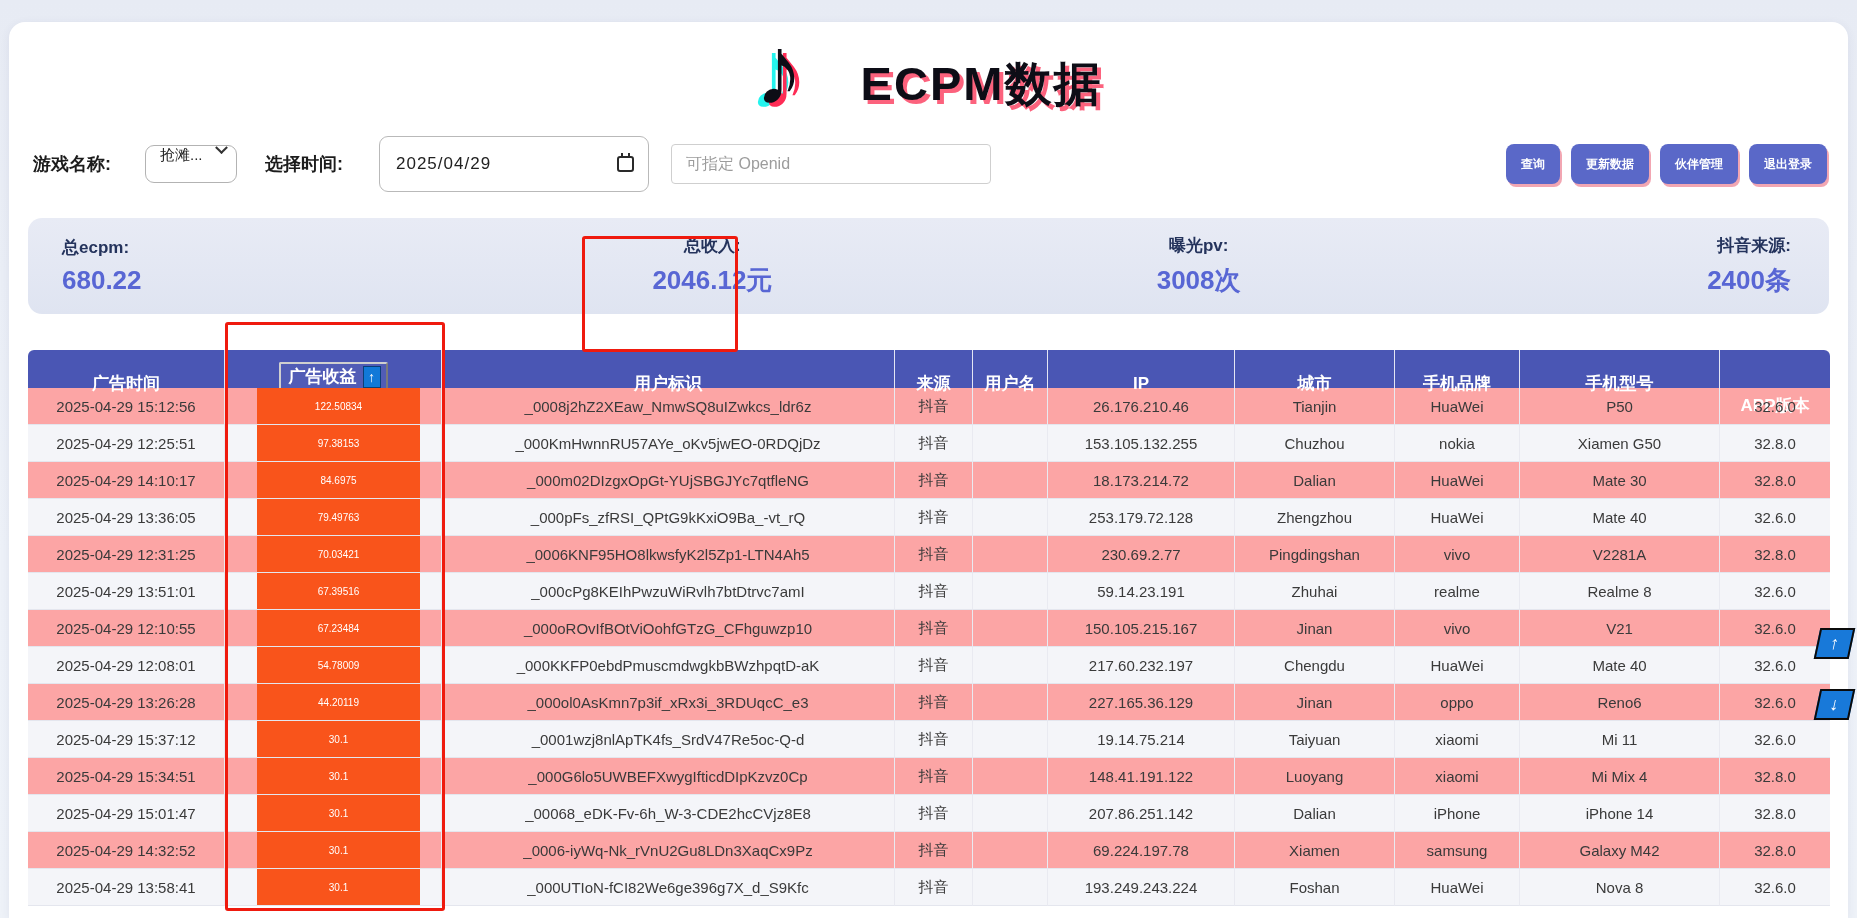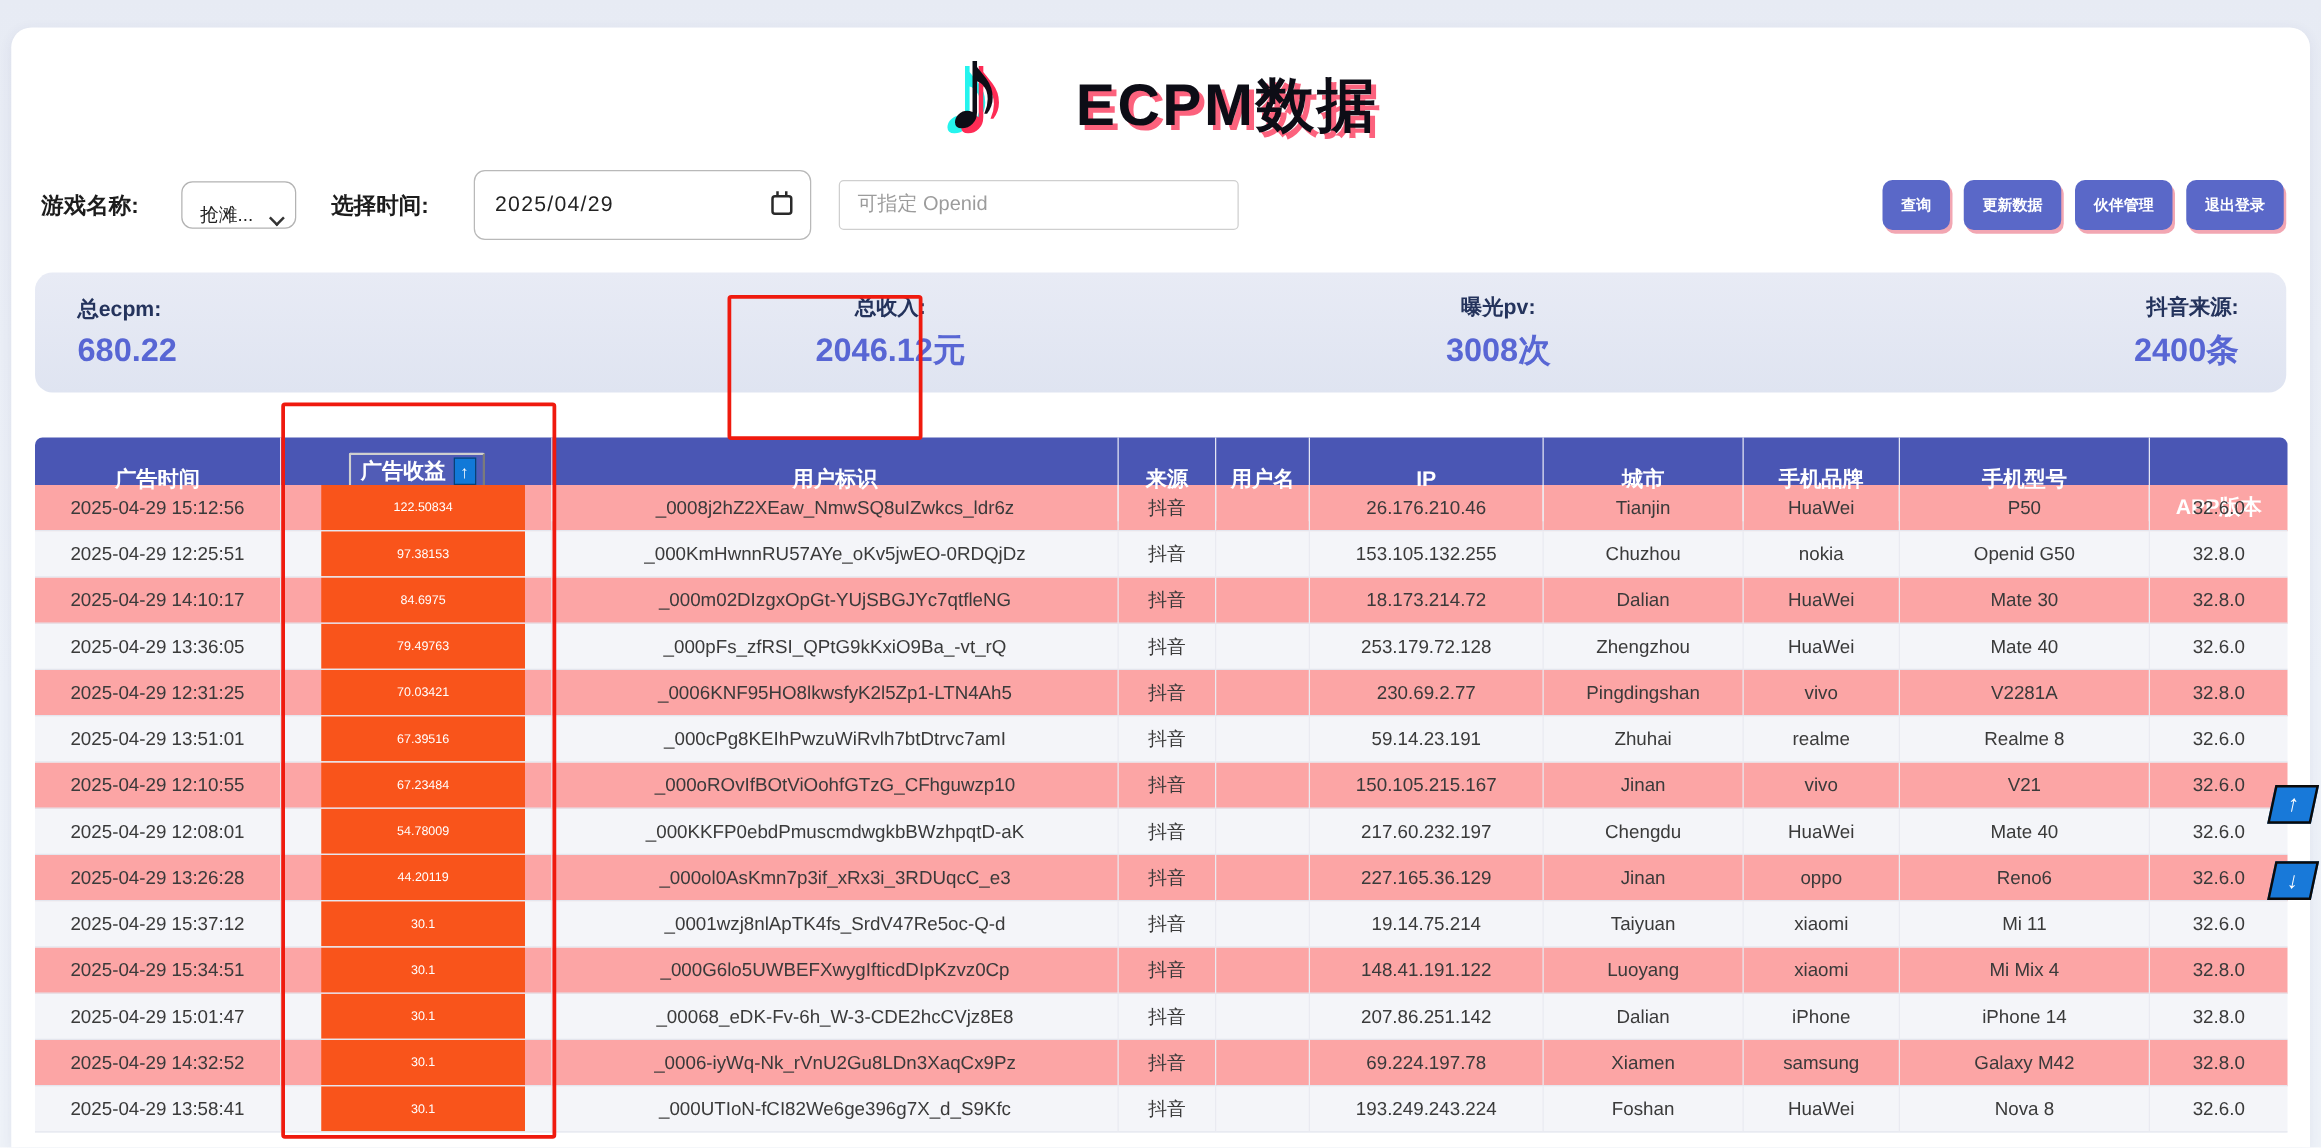--- a/index.html
+++ b/index.html
@@ -23,21 +23,21 @@
   .note-black{ color:#0d0d16; }
   .app-title {
     font-size:47px; font-weight:900; color:#0d0d16; letter-spacing:2px;
     text-shadow:4px 4px 0 rgba(251,59,92,.8);
   }
   
   .filter-row { display:flex; align-items:center; margin-top:8px; padding:0 21px 0 24px; height:44px; }
   .f-label { font-size:18px; font-weight:700; color:#1c1c1c; }
   .select-box {
     margin-left:34px; width:92px; height:38px; border:1px solid #b3b3b3; border-radius:9px;
-    display:flex; align-items:flex-end; justify-content:space-between; padding:0 10px 0 14px;
+    display:flex; align-items:flex-start; justify-content:space-between; padding:0 10px 0 14px;
     font-size:15px; color:#222; background:#fff; cursor:pointer;
   }
   .chevron { width:9px; height:9px; border-right:2px solid #333; border-bottom:2px solid #333; transform:rotate(45deg) translate(-2px,-2px); }
   .lbl-time { margin-left:28px; }
   .date-box {
     margin-left:36px; width:270px; height:56px; border:1px solid #b9b9b9; border-radius:9px;
     display:flex; align-items:center; justify-content:space-between; padding:0 14px 0 16px;
     font-size:17px; color:#222; letter-spacing:1px; background:#fff; cursor:pointer;
   }
   .cal-icon { position:relative; width:17px; height:16px; border:2px solid #2a2a2a; border-radius:3px; }
@@ -201,21 +201,21 @@
           <div class="tcell">2025-04-29 12:25:51</div>
           <div class="tcell c-rev">
             <div class="rev-pill">97.38153</div>
           </div>
           <div class="tcell">_000KmHwnnRU57AYe_oKv5jwEO-0RDQjDz</div>
           <div class="tcell">抖音</div>
           <div class="tcell"></div>
           <div class="tcell">153.105.132.255</div>
           <div class="tcell">Chuzhou</div>
           <div class="tcell">nokia</div>
-          <div class="tcell">Openid G50</div>
+          <div class="tcell">Xiamen G50</div>
           <div class="tcell">32.8.0</div>
         </div>
         <div class="trow">
           <div class="tcell">2025-04-29 14:10:17</div>
           <div class="tcell c-rev">
             <div class="rev-pill">84.6975</div>
           </div>
           <div class="tcell">_000m02DIzgxOpGt-YUjSBGJYc7qtfleNG</div>
           <div class="tcell">抖音</div>
           <div class="tcell"></div>

